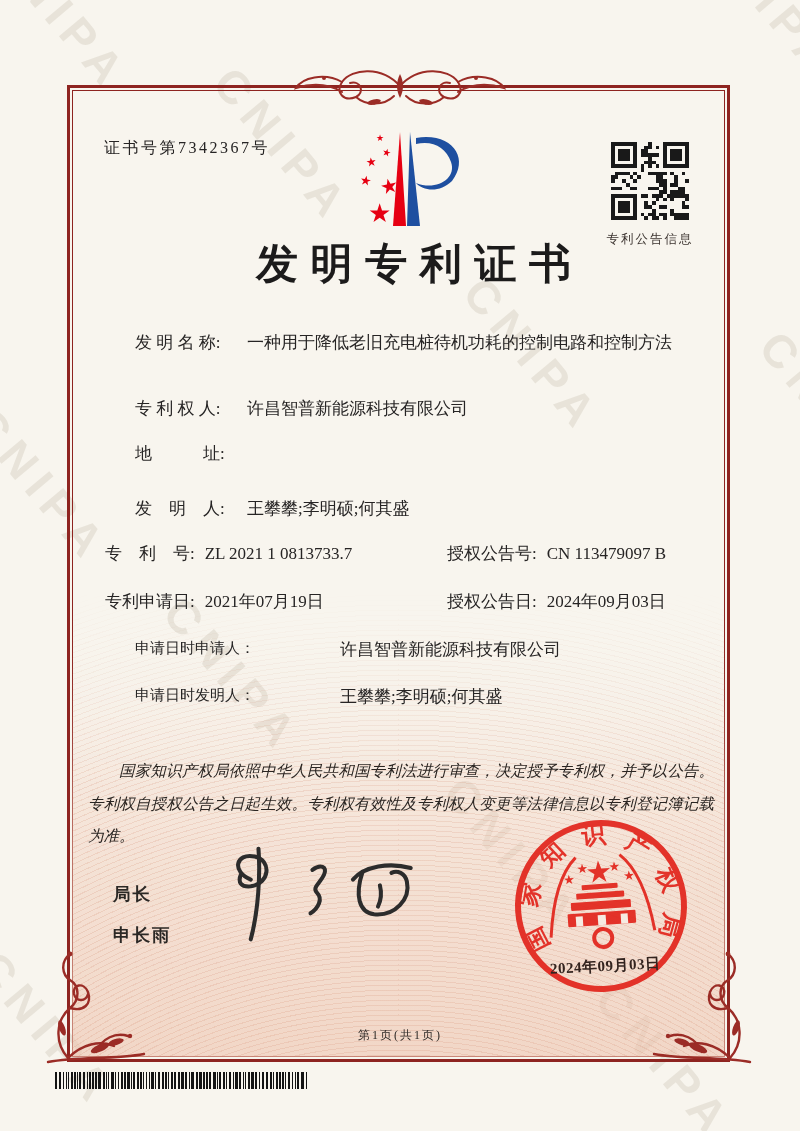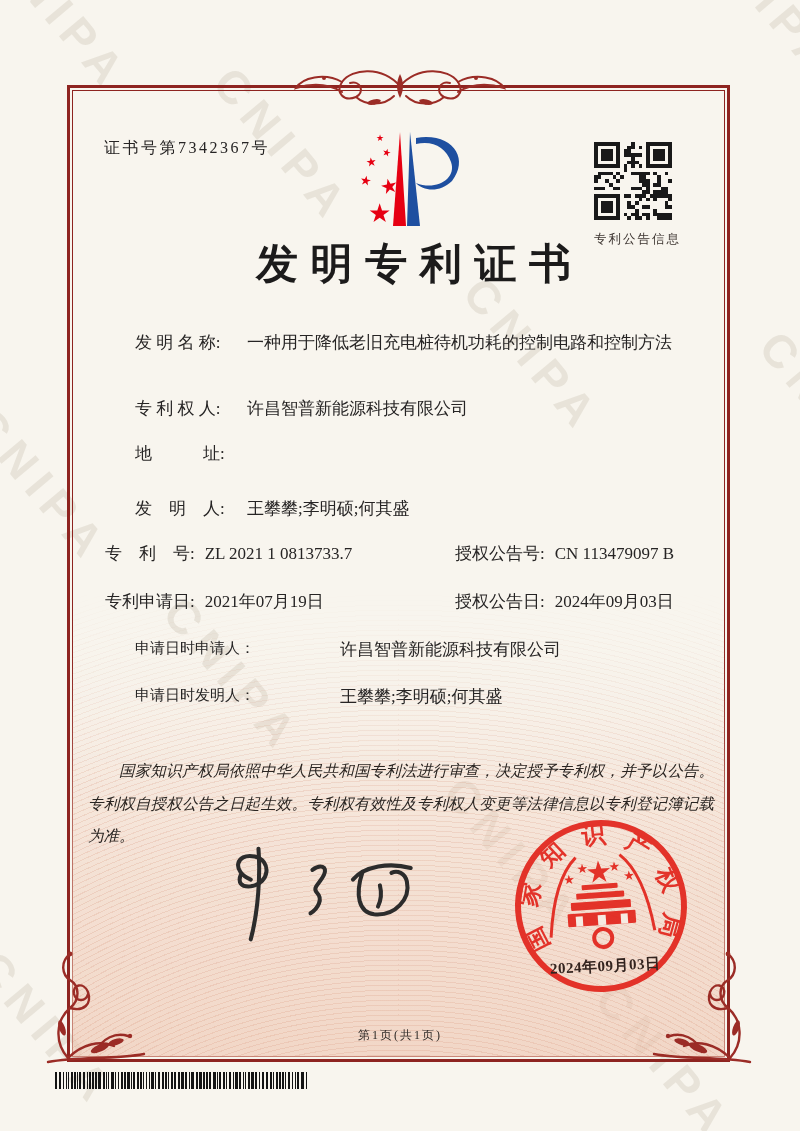--- a/index.html
+++ b/index.html
@@ -27,35 +27,35 @@
   .content{position:absolute;inset:0;z-index:2;color:#262424;}
 
   .cert-no{position:absolute;left:104px;top:138px;font-size:16px;letter-spacing:2.5px;}
 
   
   .logo{position:absolute;left:344px;top:128px;width:130px;height:104px;}
   .logo .star{position:absolute;color:var(--logo-red);line-height:1;font-family:"DejaVu Sans",sans-serif;}
   .logo svg{position:absolute;left:46px;top:0;}
 
   
-  .qr-block{position:absolute;left:594px;top:142px;width:112px;}
+  .qr-block{position:absolute;left:594px;top:142px;width:112px;text-align:center;}
   .qr-block svg{width:78px;height:78px;shape-rendering:crispEdges;background:#f8f5ee;}
   .qr-label{margin-top:7px;font-size:12.5px;letter-spacing:2px;color:#3c3430;}
 
   .title{position:absolute;left:0;right:0;top:236px;text-align:center;font-size:42px;font-weight:bold;
          letter-spacing:0.30em;text-indent:0.30em;color:#1c1b1b;padding-left:27px;}
 
   .row{position:absolute;left:105px;right:86px;display:flex;font-size:17px;line-height:1.55;}
   .row .lbl{flex:0 0 112px;white-space:nowrap;margin-left:30px;}
   .row .val{flex:1;}
   .row2{position:absolute;left:105px;right:60px;font-size:17px;line-height:1.5;}
   .pair{position:absolute;top:0;display:flex;white-space:nowrap;}
   .pair .lbl{margin-right:10px;}
   .p-left{left:0;}
-  .p-right{left:350px;}
+  .p-right{left:342px;}
   .row-small{font-size:15px;}
   .row-small .lbl{flex:0 0 205px;}
 
   .statement{position:absolute;left:88px;right:86px;top:755px;font-size:15.5px;line-height:2.1;
              text-indent:2em;text-align:justify;font-style:italic;color:#2a2522;}
 
   .sig-titles{position:absolute;left:113px;top:882px;font-family:"Liberation Sans","DejaVu Sans",sans-serif;
               font-weight:bold;font-size:17.5px;color:#2b2825;}
   .sig-titles div{margin-bottom:17px;letter-spacing:2px;}
   .signature{position:absolute;left:218px;top:843px;width:212px;height:104px;}
@@ -425,20 +425,24 @@
       <span class="lbl">申请日时申请人：</span>
       <span class="val" style="font-size:17px">许昌智普新能源科技有限公司</span>
     </div>
     <div class="row row-small" style="top:684px">
       <span class="lbl">申请日时发明人：</span>
       <span class="val" style="font-size:17px">王攀攀;李明硕;何其盛</span>
     </div>
 
     <div class="statement">国家知识产权局依照中华人民共和国专利法进行审查，决定授予专利权，并予以公告。专利权自授权公告之日起生效。专利权有效性及专利权人变更等法律信息以专利登记簿记载为准。</div>
 
+    <div class="sig-titles">
+      <div>局长</div>
+      <div>申长雨</div>
+    </div>
     <svg class="signature" viewBox="0 0 220 104">
       <g stroke="#2c2c2c" stroke-width="4.2" fill="none" stroke-linecap="round" stroke-linejoin="round">
         <path d="M34,36 C14,28 18,8 38,12 C56,16 54,40 34,43 C24,44 20,39 24,30"></path>
         <path d="M42,4 C44,30 42,68 34,98"></path>
         <path d="M98,26 C106,20 114,22 110,31 C106,40 97,44 103,50 C109,56 104,66 96,71"></path>
         <path d="M140,36 C152,22 178,18 200,24"></path>
         <path d="M150,28 C142,52 146,70 162,72 C184,74 200,56 196,38 C194,29 186,26 180,29"></path>
         <path d="M168,42 C170,50 169,58 166,64"></path>
       </g>
     </svg>

